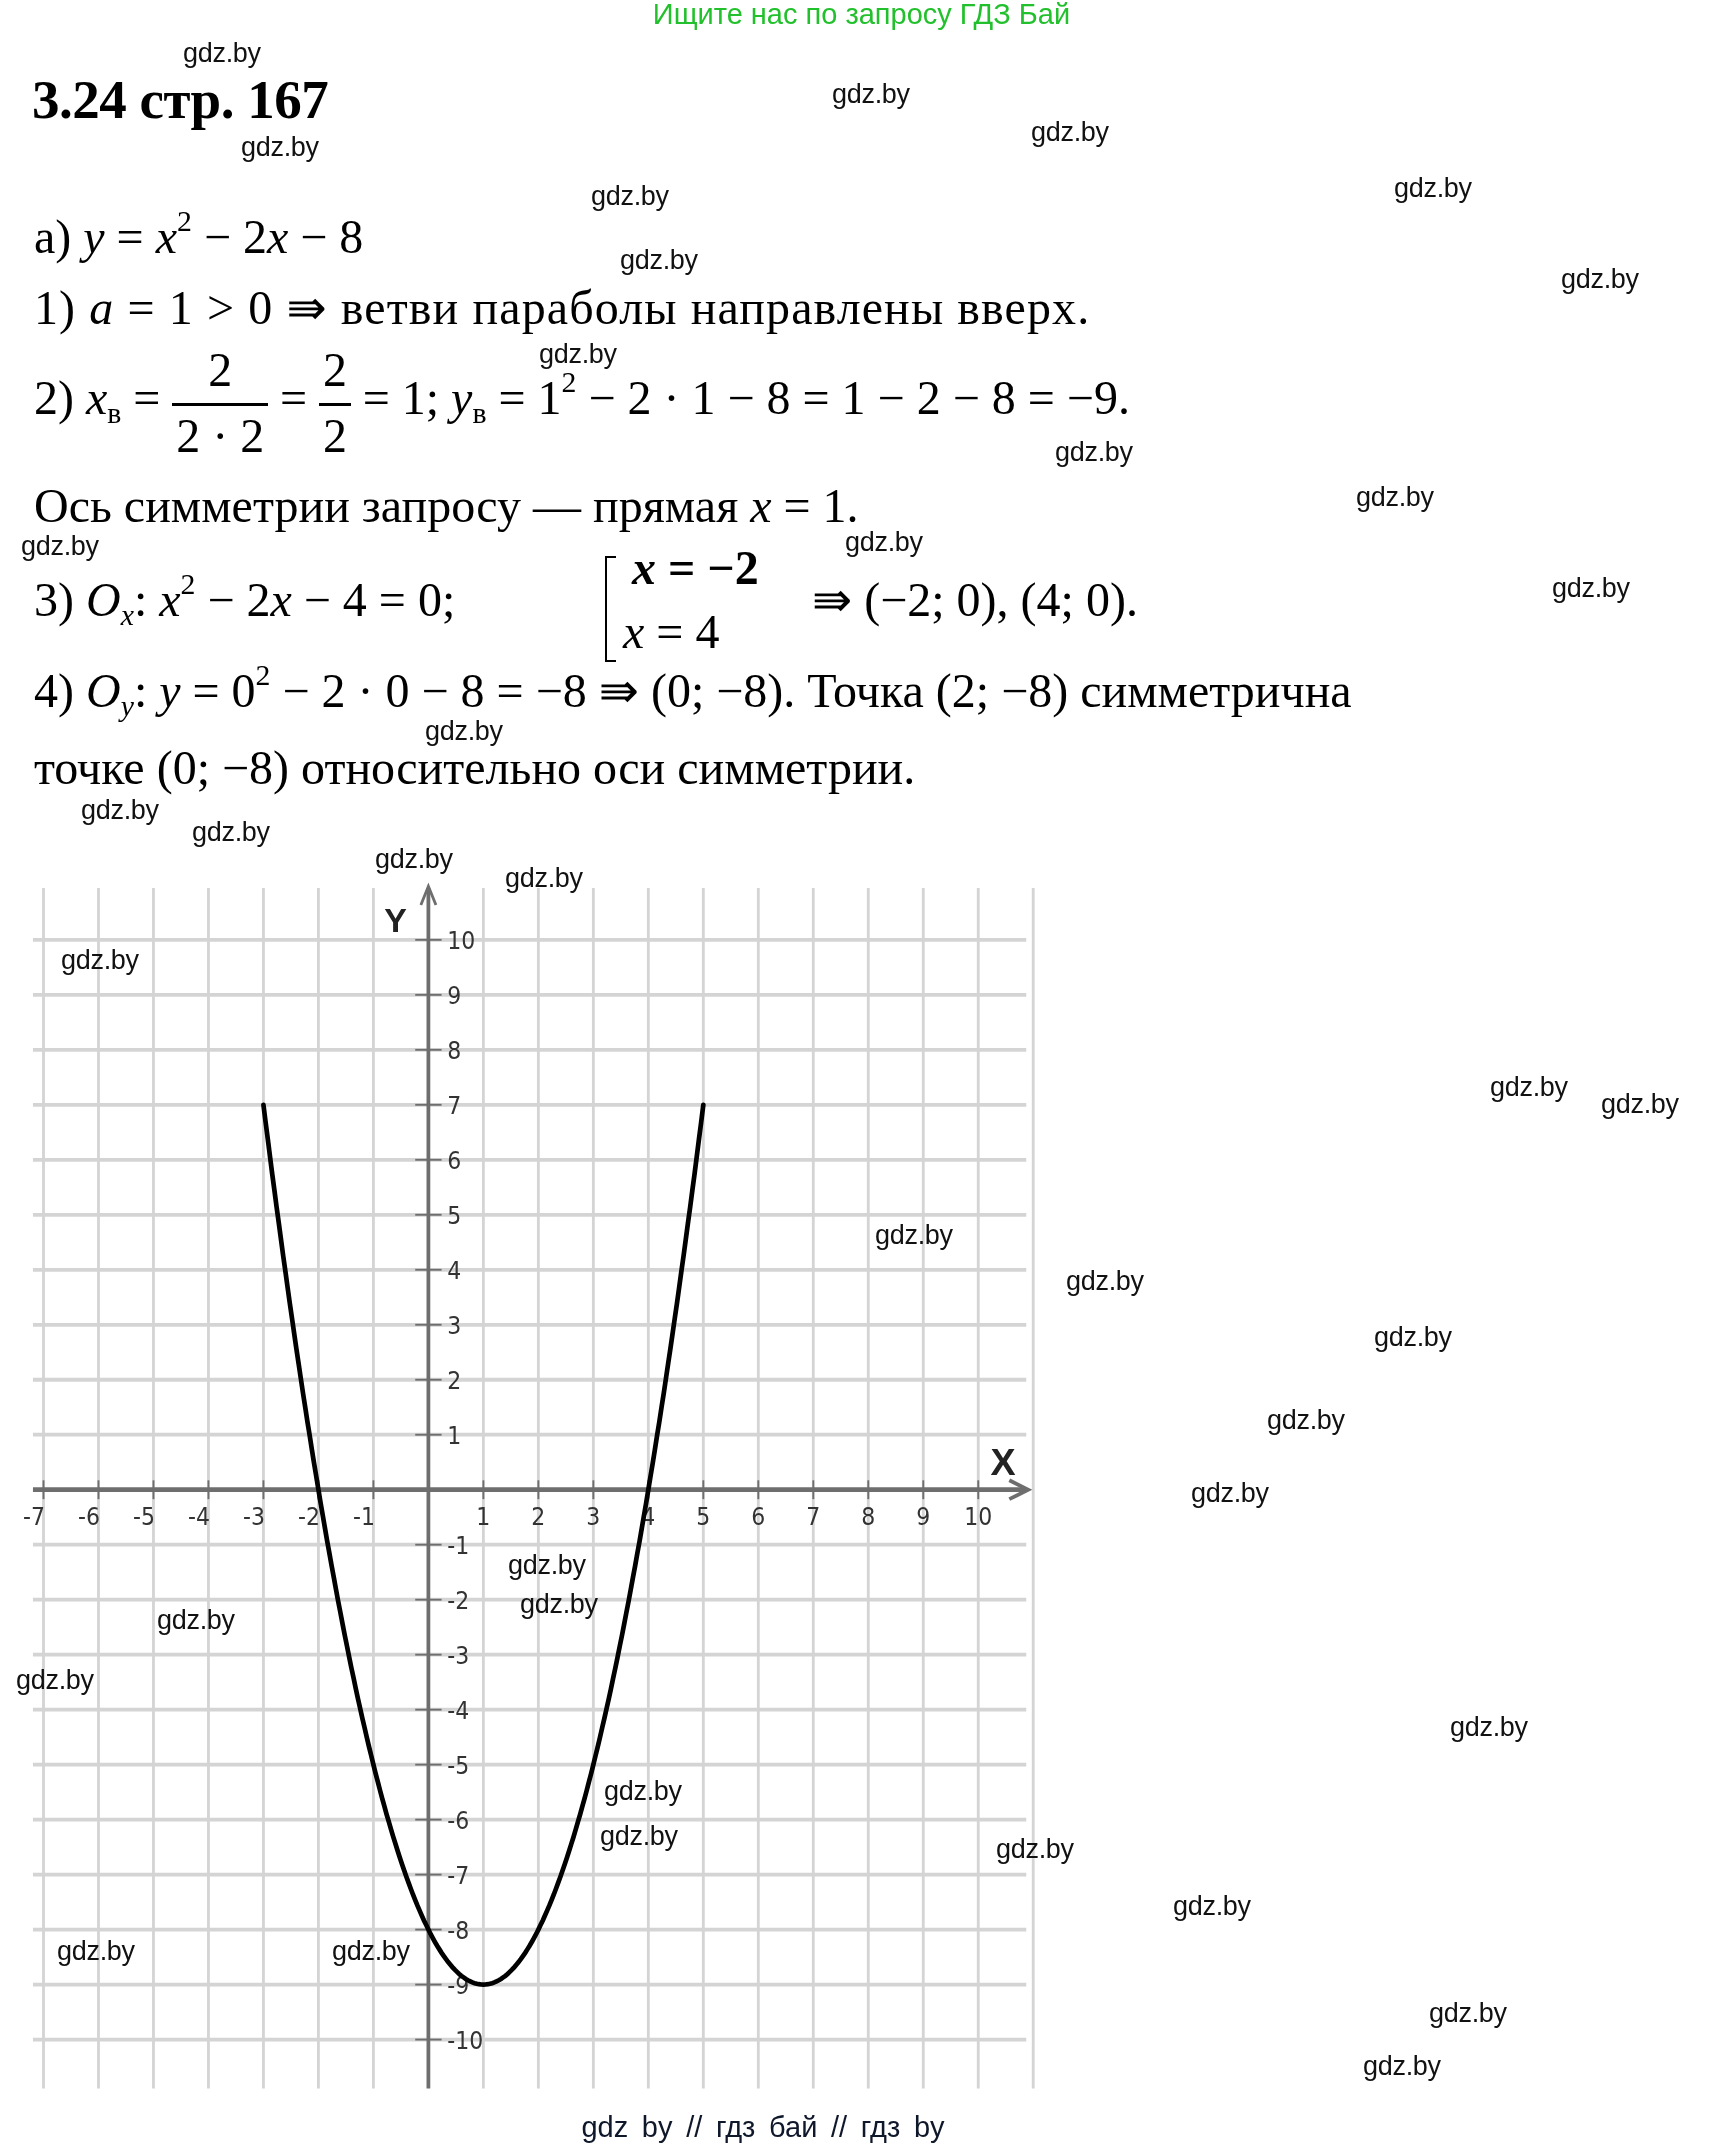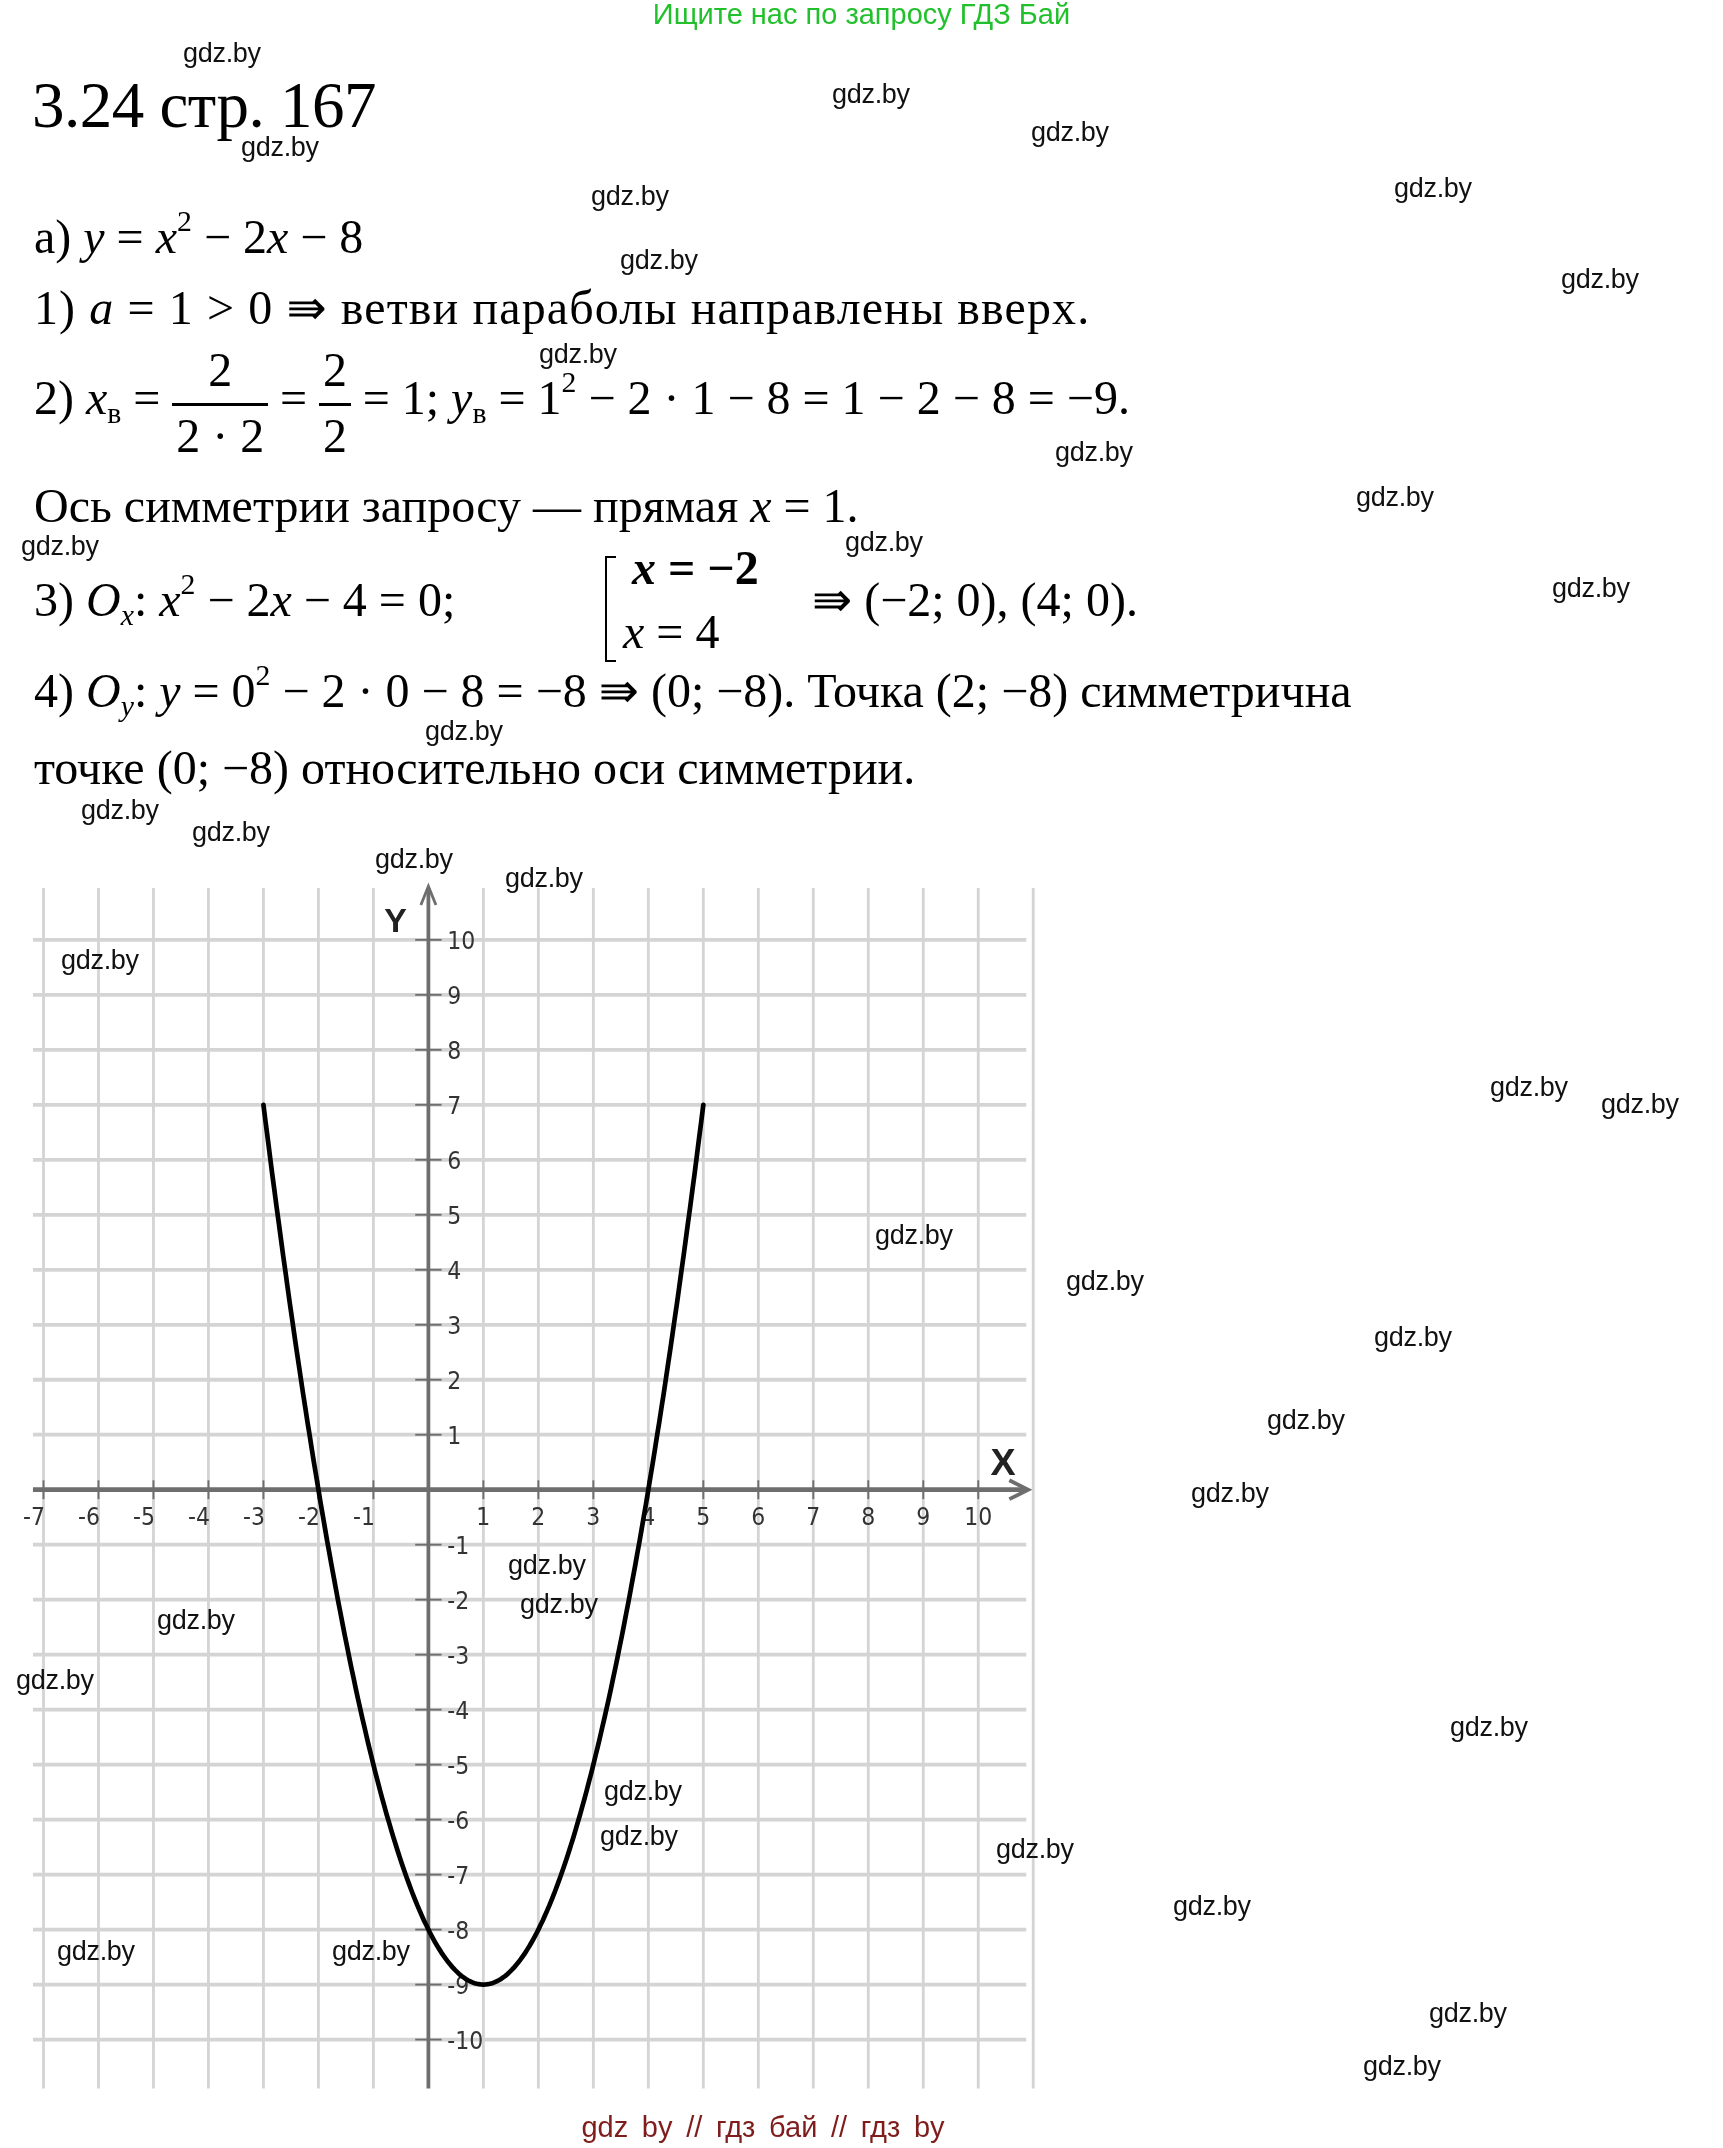--- a/index.html
+++ b/index.html
@@ -8,26 +8,26 @@
     background: #ffffff; color: #000;
     font-family: "Liberation Serif", serif;
   }
   .abs { position: absolute; white-space: nowrap; }
   .banner {
     left: 0; width: 1723px; top: -1.9px; text-align: center;
     font-family: "Liberation Sans", sans-serif; font-size: 29px; color: #22c02c;
   }
   .footer {
     left: 0; width: 1526px; top: 2111px; text-align: center;
-    font-family: "Liberation Sans", sans-serif; font-size: 29px; color: #7f1d1d;
+    font-family: "Liberation Sans", sans-serif; font-size: 29px; color: #0f172a;
     word-spacing: 5.6px;
   }
   .heading {
     left: 32px; top: 68px; font-family: "Liberation Serif", serif;
-    font-weight: normal; font-size: 65px; letter-spacing: -0.5px;
+    font-weight: bold; font-size: 55px; letter-spacing: -0.5px;
   }
   .line {
     font-family: "Liberation Serif", serif; font-size: 48px; line-height: 1;
   }
   .v { font-style: italic; }
   .sup { font-size: 0.62em; position: relative; top: -0.75em; }
   .sub { font-size: 0.62em; position: relative; top: 0.3em; }
   .subv { font-size: 0.62em; position: relative; top: 0.3em; font-style: italic; }
   .frac { display: inline-block; vertical-align: middle; text-align: center; position: relative; }
   .frac .num, .frac .den { display: block; line-height: 1.05; padding: 0 3.8px; }

